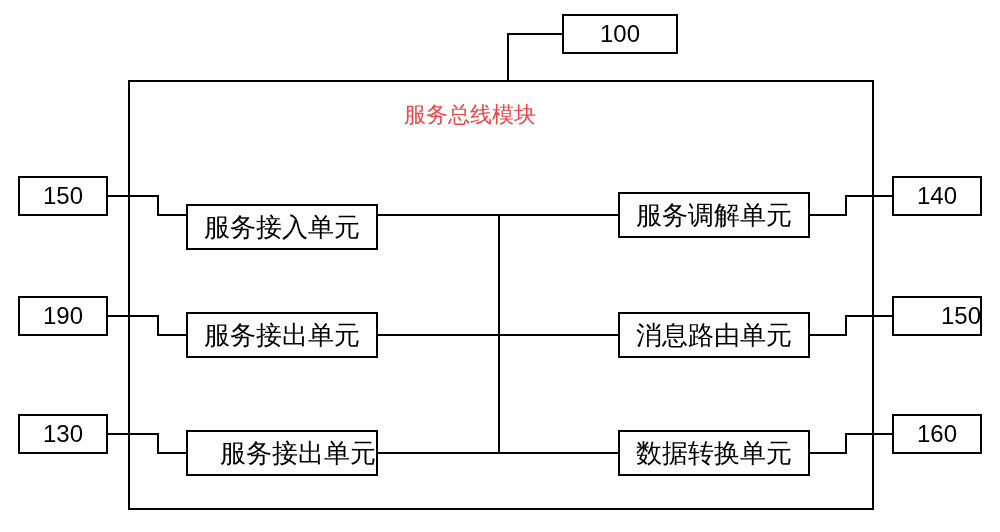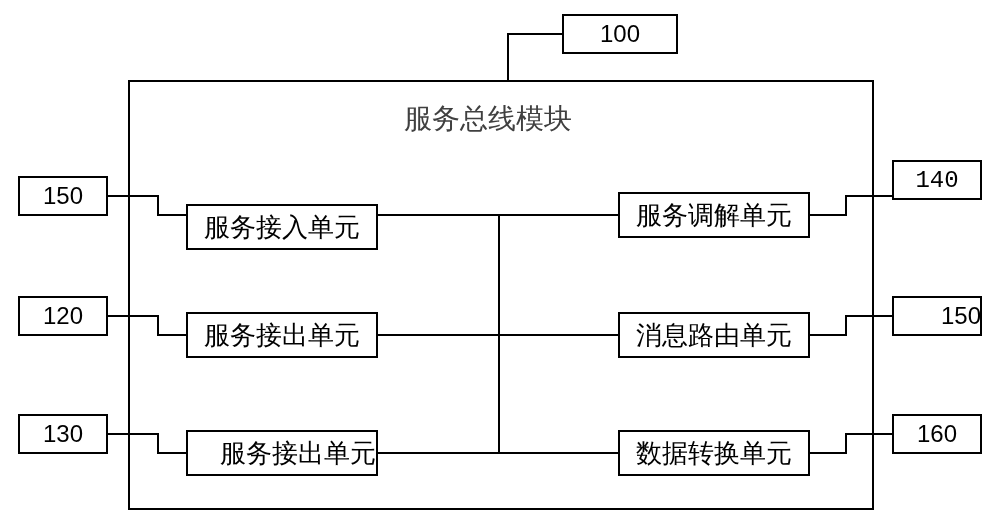--- a/index.html
+++ b/index.html
@@ -38,22 +38,22 @@
       font-size: 24px;
       color: #000;
     }
     .main-frame {
       position: absolute;
       border: 2px solid #000;
       background: #fff;
     }
     .title {
       position: absolute;
-      font-size: 28px;
-      color: #404040;
+      font-size: 22px;
+      color: #ef4444;
     }
     svg.connector {
       position: absolute;
       overflow: visible;
       pointer-events: none;
     }
   </style>
 </head>
 <body>
 
@@ -68,27 +68,27 @@
   </svg>
 
   <div class="main-frame" style="left:128px; top:80px; width:746px; height:430px;"></div>
 
   <div class="title" style="left:404px; top:100px;">服务总线模块</div>
 
   <div class="label-box" style="left:18px; top:176px; width:90px; height:40px;">
     <span>150</span>
   </div>
   <div class="label-box" style="left:18px; top:296px; width:90px; height:40px;">
-    <span>120</span>
+    <span>190</span>
   </div>
   <div class="label-box" style="left:18px; top:414px; width:90px; height:40px;justify-content:center;">
     <span>130</span>
   </div>
 
-  <div class="label-box" style="left:892px; top:160px; width:90px; height:40px;font-family:Liberation Mono, monospace;">
+  <div class="label-box" style="left:892px; top:176px; width:90px; height:40px;">
     <span>140</span>
   </div>
   <div class="label-box" style="left:892px; top:296px; width:90px; height:40px;padding-left:48px;">
     <span>150</span>
   </div>
   <div class="label-box" style="left:892px; top:414px; width:90px; height:40px;">
     <span>160</span>
   </div>
 
   <div class="box" style="left:186px; top:192px; width:192px; height:46px;margin-top:12px;">

